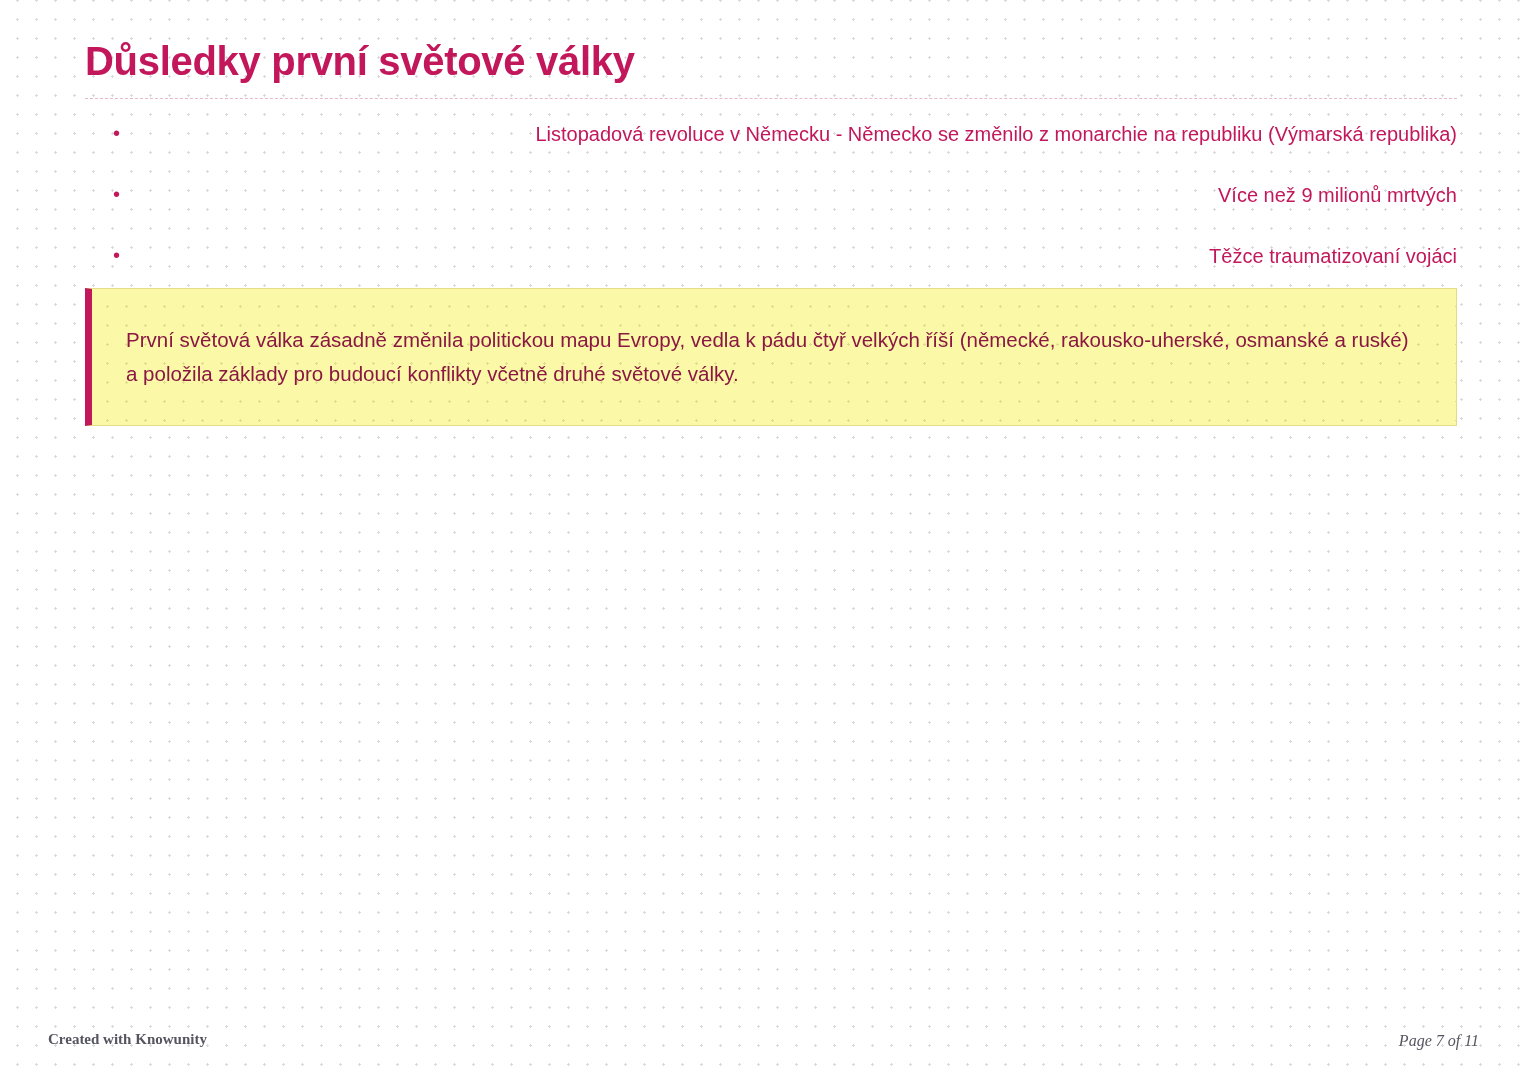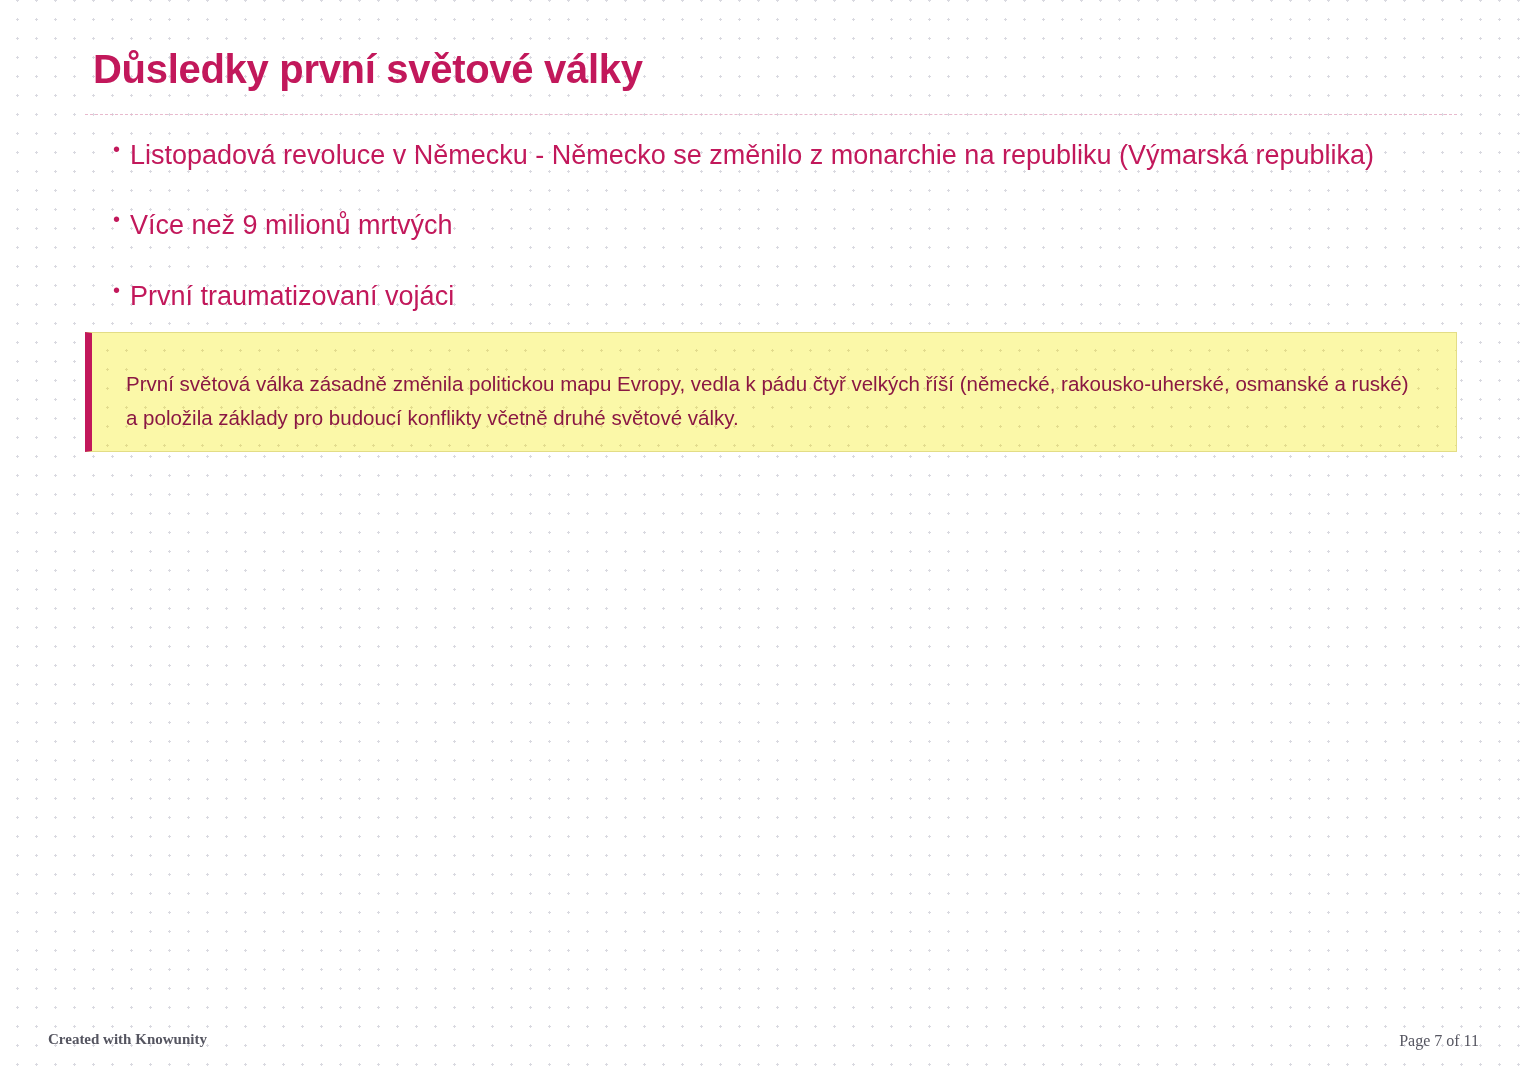--- a/index.html
+++ b/index.html
@@ -31,44 +31,45 @@
     top: 38px;
     right: 70px;
   }
 
   .slide-title {
     font-size: 40px;
     font-weight: bold;
     color: #c2185b;
     letter-spacing: -0.3px;
     line-height: 1.15;
-    margin: 8px;
+    margin: 0;
     padding: 0 0 14px 0;
   }
 
   .title-rule {
     border: 0;
     border-top: 1px dashed #e8b9cd;
     margin: 0 0 0 0;
     width: 100%;
   }
 
   .bullets {
     list-style: none;
     margin: 0;
     padding: 22px 0 0 0;
   }
 
   .bullets li {
     position: relative;
     color: #c2185b;
-    font-size: 27px;
+    font-size: 20px;
     line-height: 1.35;
     padding: 0 0 0 45px;
     margin: 0 0 34px 0;
+    text-align: right;
   }
 
   .bullets li:last-child {
     margin-bottom: 18px;
   }
 
   .bullets li::before {
     content: "•";
     position: absolute;
     left: 28px;
@@ -76,21 +77,21 @@
     font-size: 20px;
     color: #c2185b;
   }
 
   .callout {
     position: relative;
     margin-top: 10px;
     background: #fbf8a8;
     border: 1px solid #e3dd86;
     border-left: 7px solid #c2185b;
-    padding: 34px 36px 16px 34px;
+    padding: 34px 36px 34px 34px;
     background-image: radial-gradient(circle, rgba(195,185,110,0.45) 1.1px, rgba(251,248,168,0) 1.2px);
     background-size: 19px 19px;
     background-position: 6px 8px;
   }
 
   .callout p {
     margin: 0;
     color: #8a1843;
     font-size: 20.5px;
     line-height: 1.65;
@@ -106,35 +107,36 @@
     color: #555560;
   }
 
   .footer-right {
     position: absolute;
     right: 48px;
     bottom: 30px;
     font-family: "Liberation Serif", serif;
     font-size: 16px;
     color: #555560;
+    font-style: italic;
   }
 </style>
 </head>
 <body>
 
 <div class="page">
   <div class="content">
 
     <h1 class="slide-title">Důsledky první světové války</h1>
     <hr class="title-rule">
 
     <ul class="bullets">
       <li>Listopadová revoluce v Německu - Německo se změnilo z monarchie na republiku (Výmarská republika)</li>
       <li>Více než 9 milionů mrtvých</li>
-      <li>První traumatizovaní vojáci</li>
+      <li>Těžce traumatizovaní vojáci</li>
     </ul>
 
     <div class="callout">
       <p>První světová válka zásadně změnila politickou mapu Evropy, vedla k pádu čtyř velkých říší (německé, rakousko-uherské, osmanské a ruské) a položila základy pro budoucí konflikty včetně druhé světové války.</p>
     </div>
 
   </div>
 
   <div class="footer-left">Created with Knowunity</div>
 

